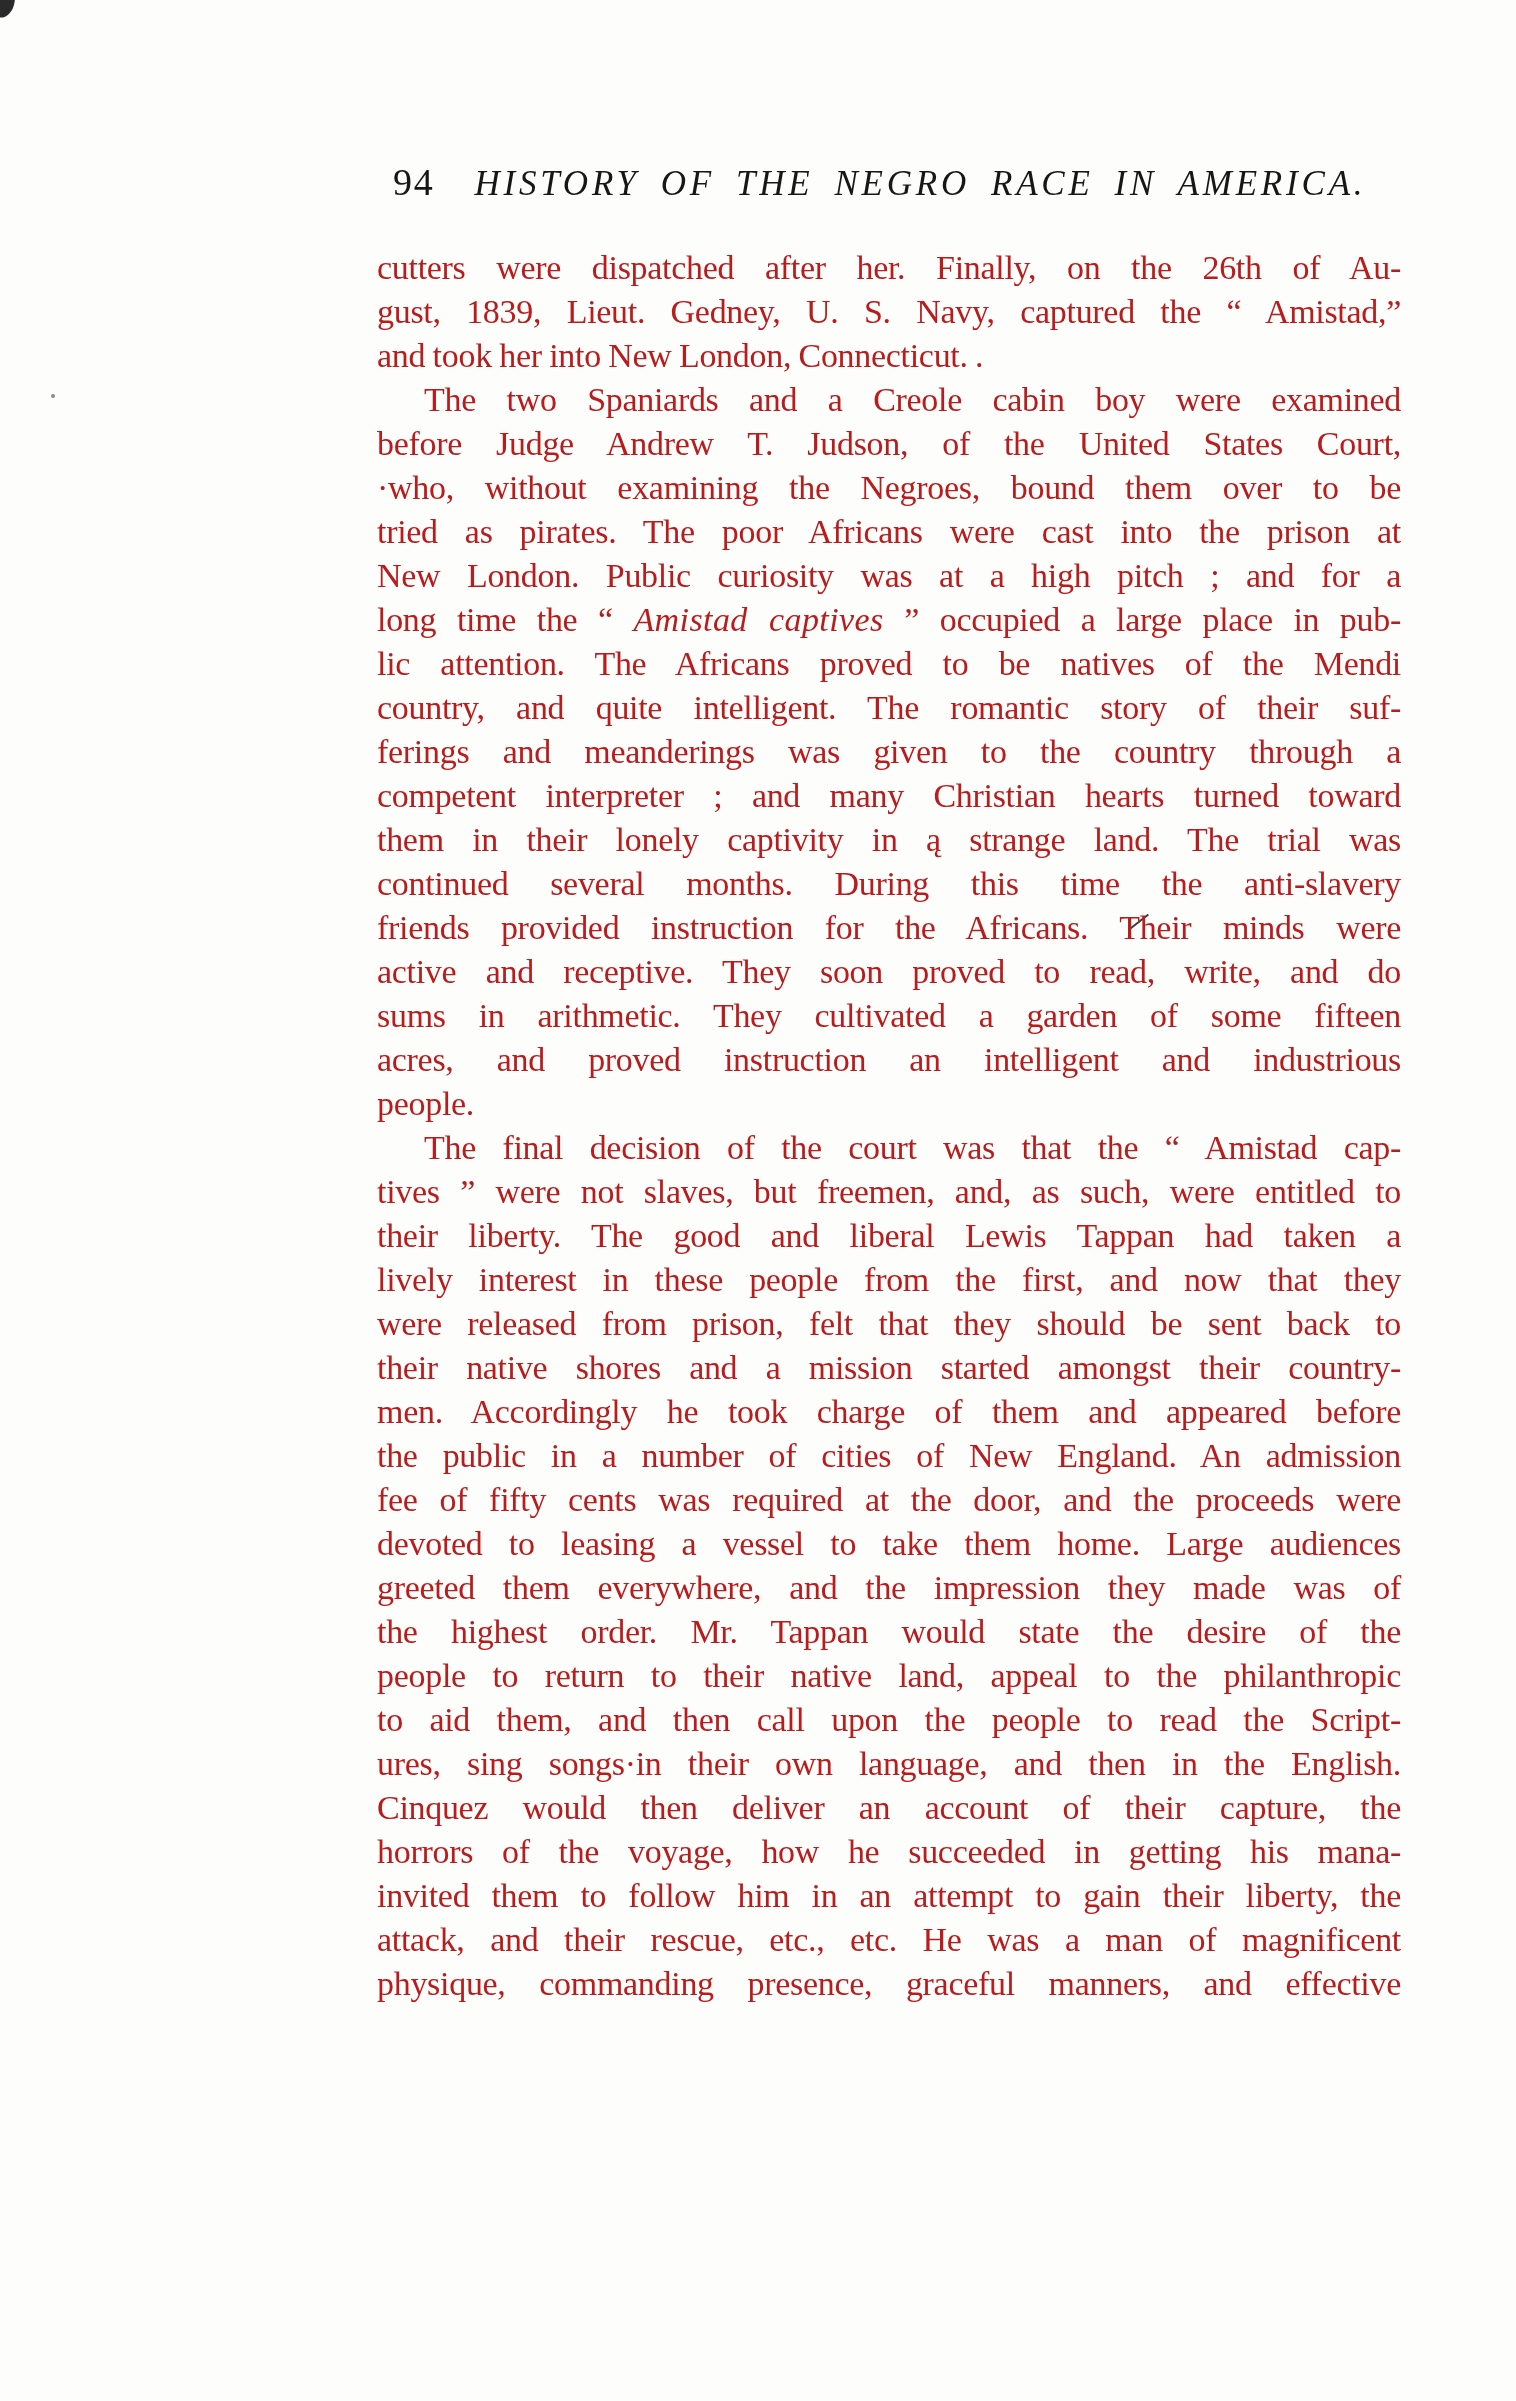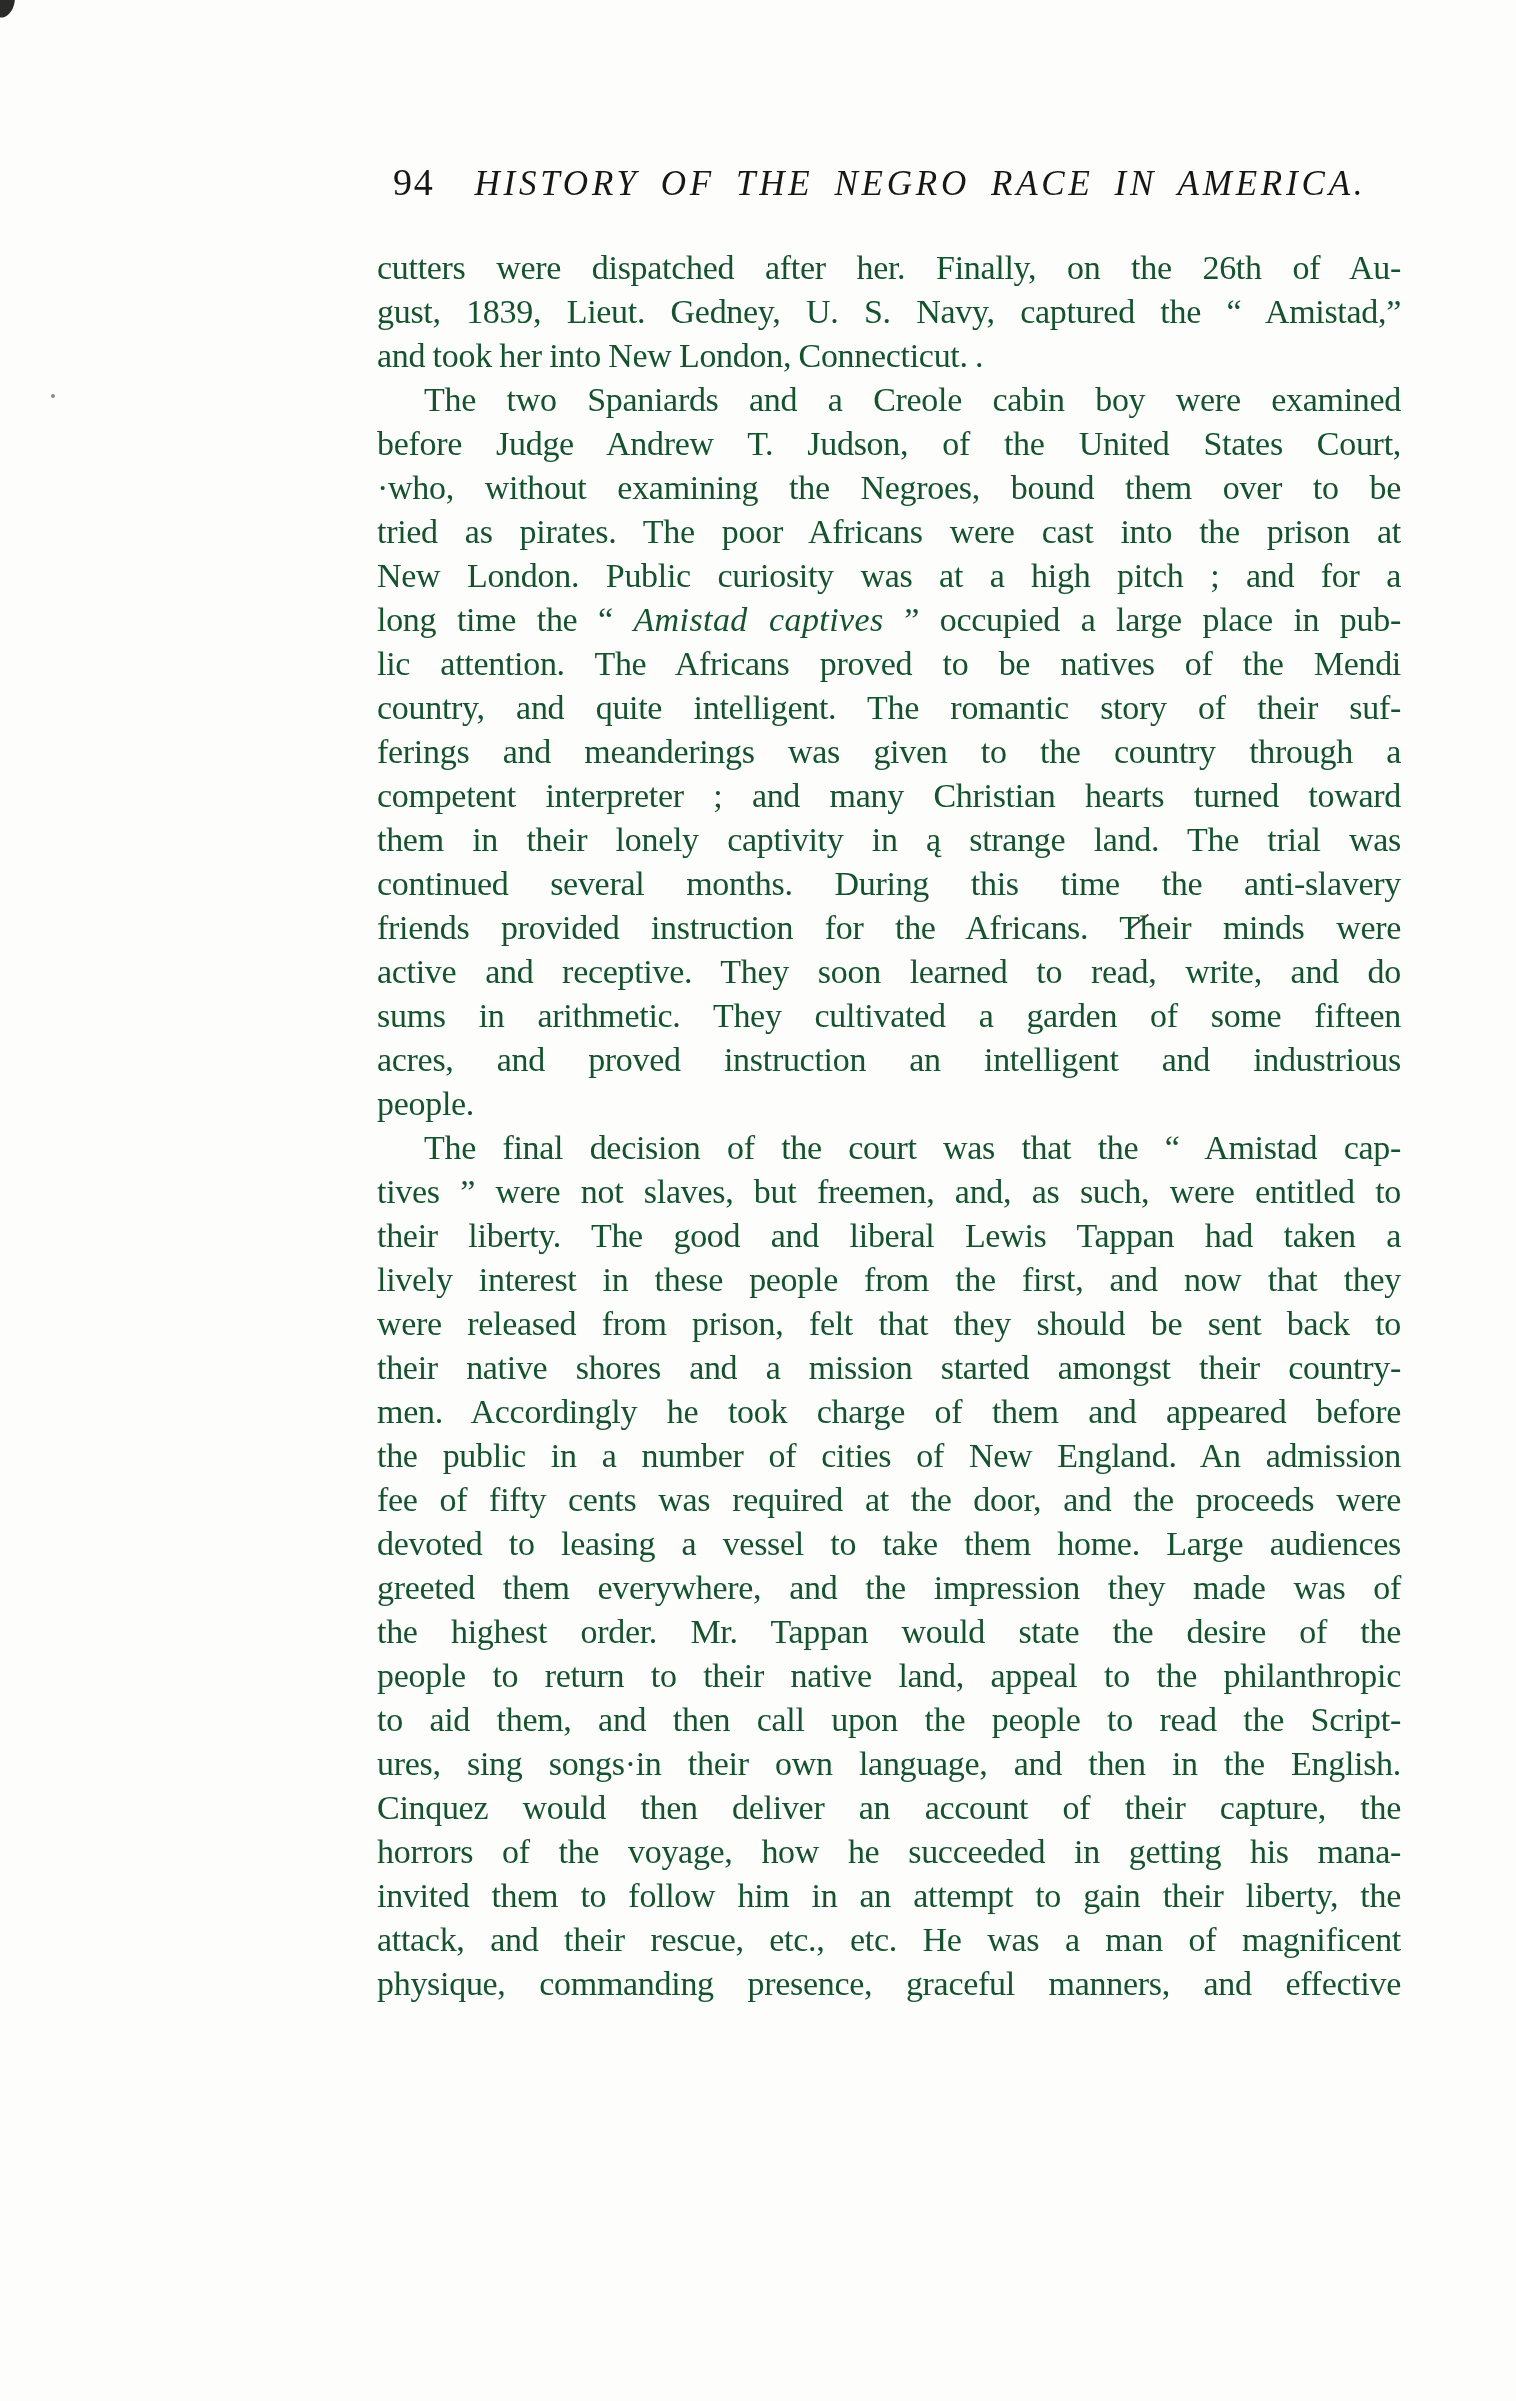--- a/index.html
+++ b/index.html
@@ -42,21 +42,21 @@
   
   .text-body {
     position: absolute;
     top: 246px;
     left: 377px;
     width: 1024px;
     font-size: 34px;
     line-height: 44px;
     letter-spacing: -0.3px;
     word-spacing: -0.8px;
-    color: #14532d;
+    color: #b91c1c;
   }
   .line {
     text-align: justify;
     text-align-last: justify;
     text-justify: inter-word;
     height: 44px;
     overflow: visible;
   }
   .line.end {
     text-align-last: left;
@@ -123,21 +123,21 @@
       <div class="line"><span>tried as pirates.  The poor Africans were cast into the prison at</span></div>
       <div class="line"><span>New London.  Public curiosity was at a high pitch ; and for a</span></div>
       <div class="line"><span>long time the “ </span><em>Amistad captives</em><span> ” occupied a large place in pub-</span></div>
       <div class="line"><span>lic attention.  The Africans proved to be natives of the Mendi</span></div>
       <div class="line"><span>country, and quite intelligent.  The romantic story of their suf-</span></div>
       <div class="line"><span>ferings and meanderings was given to the country through a</span></div>
       <div class="line"><span>competent interpreter ; and many Christian hearts turned toward</span></div>
       <div class="line"><span>them in their lonely captivity in ą strange land.  The trial was</span></div>
       <div class="line"><span>continued several months.  During this time the anti-slavery</span></div>
       <div class="line"><span>friends provided instruction for the Africans.  Their minds were</span></div>
-      <div class="line"><span>active and receptive.  They soon learned to read, write, and do</span></div>
+      <div class="line"><span>active and receptive.  They soon proved to read, write, and do</span></div>
       <div class="line"><span>sums in arithmetic.  They cultivated a garden of some fifteen</span></div>
       <div class="line"><span>acres, and proved instruction an intelligent and industrious</span></div>
       <div class="line end"><span>people.</span></div>
       <div class="line indent"><span>The final decision of the court was that the “ Amistad cap-</span></div>
       <div class="line"><span>tives ” were not slaves, but freemen, and, as such, were entitled to</span></div>
       <div class="line"><span>their liberty.  The good and liberal Lewis Tappan had taken a</span></div>
       <div class="line"><span>lively interest in these people from the first, and now that they</span></div>
       <div class="line"><span>were released from prison, felt that they should be sent back to</span></div>
       <div class="line"><span>their native shores and a mission started amongst their country-</span></div>
       <div class="line"><span>men.  Accordingly he took charge of them and appeared before</span></div>

